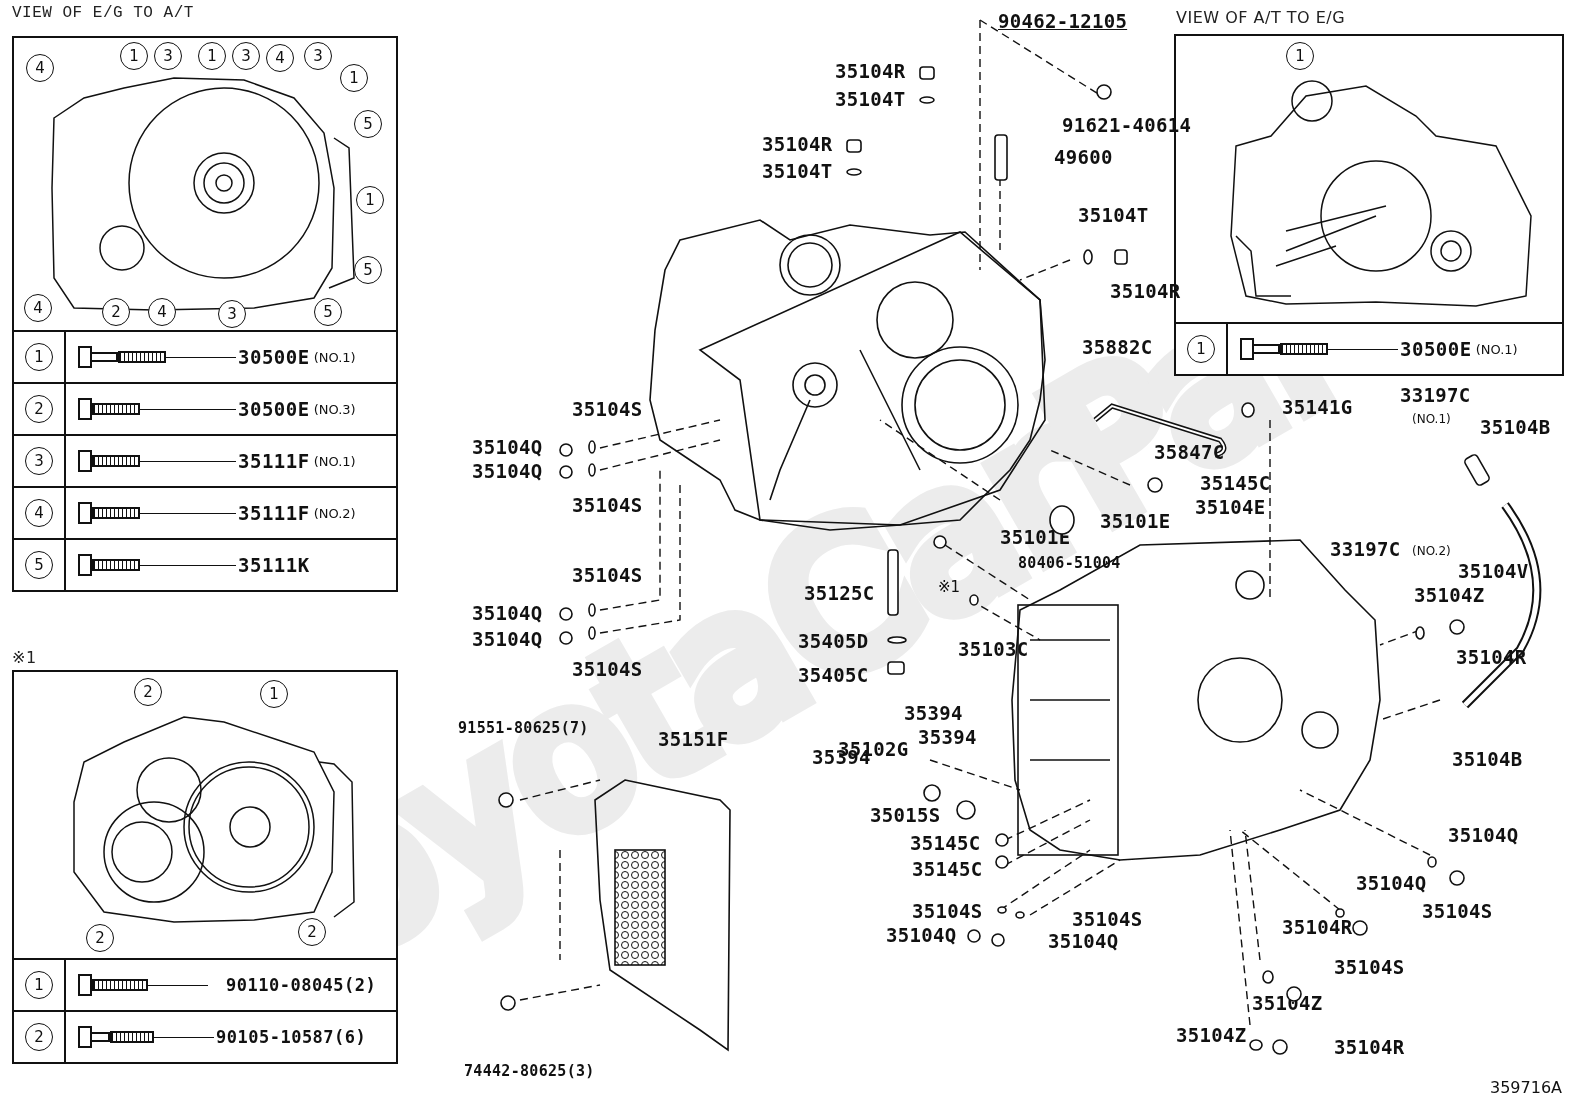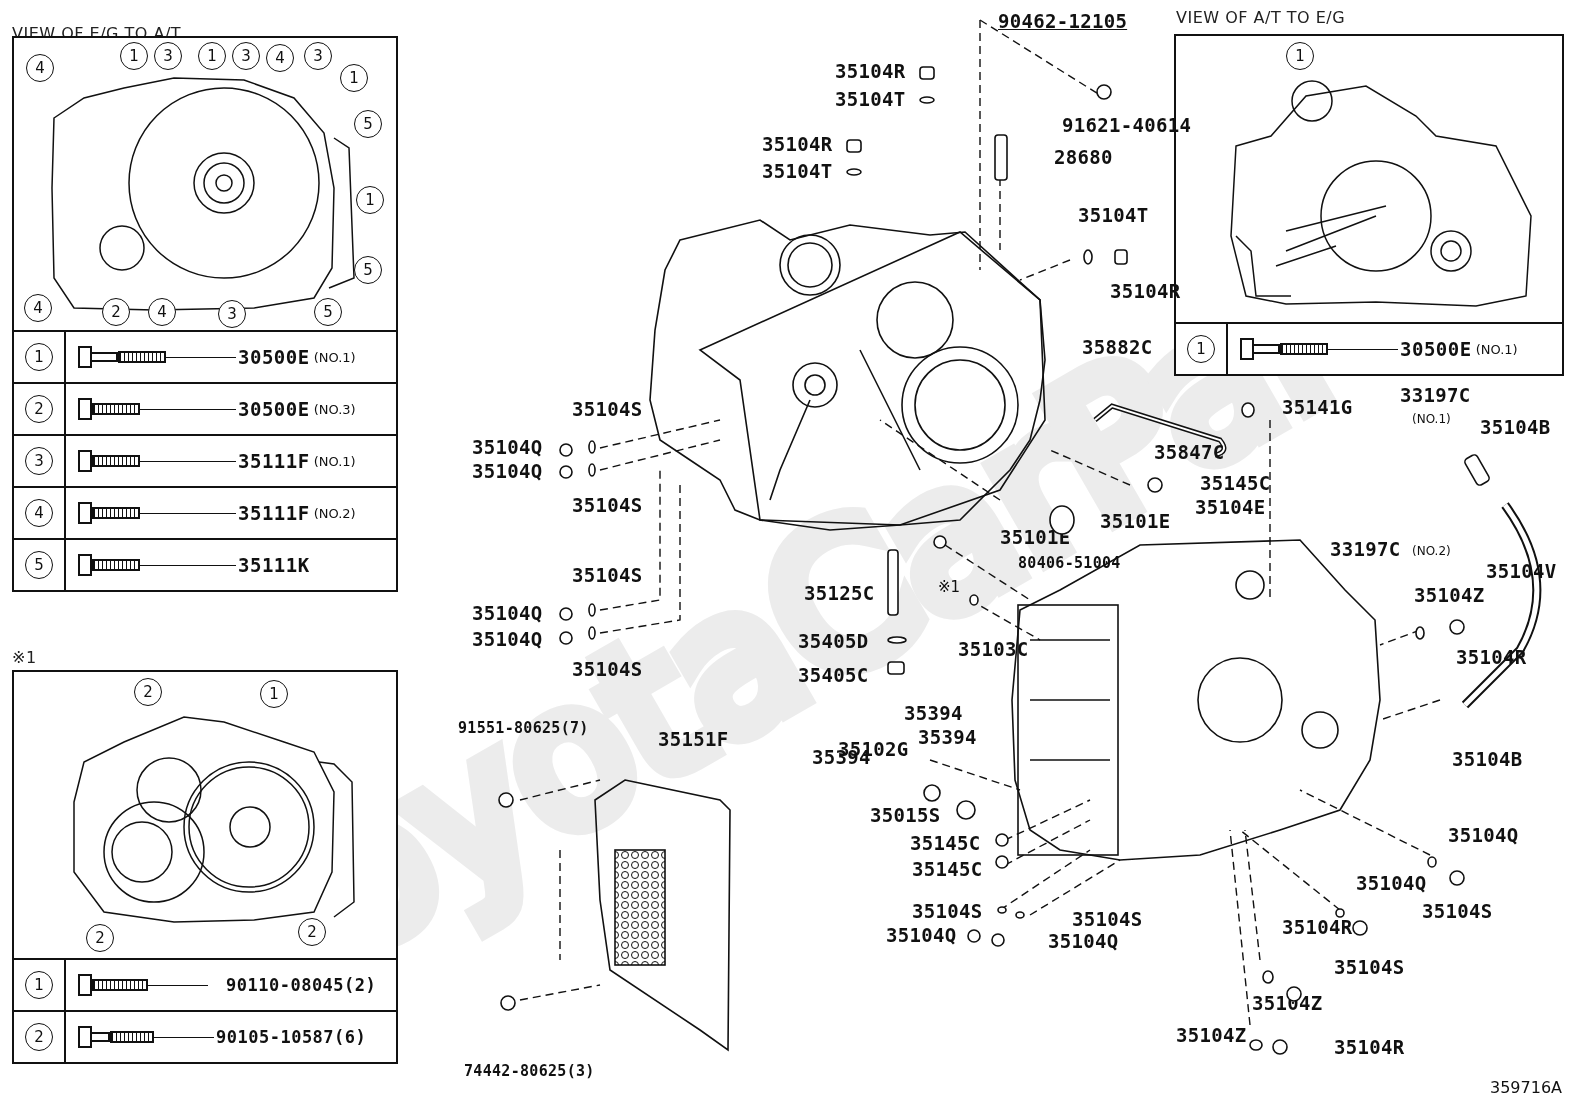--- a/index.html
+++ b/index.html
@@ -94,21 +94,21 @@
     <path d="M1260 960 L1245 830"></path>
     <path d="M1250 1025 L1230 830"></path>
     <path d="M1420 630 L1380 645"></path>
     <path d="M1440 700 L1380 720"></path>
     <path d="M1270 420 L1270 600"></path>
     <path d="M1130 485 L1050 450"></path>
     <path d="M1000 500 L880 420"></path>
   </g>
 </svg>
 
-<div class="caption" style="left:12px;top:24px;">VIEW OF E/G TO A/T</div>
+<div class="caption" style="left:12px;top:4px;font-family:Liberation Mono, monospace;">VIEW OF E/G TO A/T</div>
 <div class="box" style="left:12px;top:36px;width:386px;height:296px;">
   <svg width="382" height="292">
     <g fill="none" stroke="#111" stroke-width="1.5">
       <path d="M40 80 L70 60 L110 50 L160 40 L230 42 L280 60 L310 95 L320 150 L318 230 L300 260 L240 270 L140 272 L60 270 L40 240 L38 150 Z"></path>
       <circle cx="210" cy="145" r="95"></circle>
       <circle cx="210" cy="145" r="30"></circle>
       <circle cx="210" cy="145" r="20"></circle>
       <circle cx="210" cy="145" r="8"></circle>
       <circle cx="108" cy="210" r="22"></circle>
       <path d="M320 100 L335 110 L340 240 L315 250"></path>
@@ -246,37 +246,37 @@
   </tr>
 </tbody>
   </table>
 
 <div class="lbl" style="left:998px;top:12px;text-decoration:underline;">90462-12105</div>
 <div class="lbl" style="left:1062px;top:116px;">91621-40614</div>
 <div class="lbl" style="left:835px;top:62px;">35104R</div>
 <div class="lbl" style="left:835px;top:90px;">35104T</div>
 <div class="lbl" style="left:762px;top:135px;">35104R</div>
 <div class="lbl" style="left:762px;top:162px;">35104T</div>
-<div class="lbl" style="left:1054px;top:148px;">28680</div>
+<div class="lbl" style="left:1054px;top:148px;">49600</div>
 <div class="lbl" style="left:1078px;top:206px;">35104T</div>
 <div class="lbl" style="left:1110px;top:282px;">35104R</div>
 <div class="lbl" style="left:1082px;top:338px;">35882C</div>
 <div class="lbl" style="left:1154px;top:443px;">35847C</div>
 <div class="lbl" style="left:1200px;top:474px;">35145C</div>
 <div class="lbl" style="left:1195px;top:498px;">35104E</div>
 <div class="lbl" style="left:1100px;top:512px;">35101E</div>
 <div class="lbl" style="left:1000px;top:528px;">35101E</div>
 <div class="lbl small" style="left:1018px;top:556px;">80406-51004</div>
 <div class="lbl" style="left:1282px;top:398px;">35141G</div>
 <div class="lbl" style="left:1400px;top:386px;">33197C</div>
 <div class="note" style="left:1412px;top:412px;">(NO.1)</div>
 <div class="lbl" style="left:1480px;top:418px;">35104B</div>
 <div class="lbl" style="left:1330px;top:540px;">33197C</div>
 <div class="note" style="left:1412px;top:544px;">(NO.2)</div>
-<div class="lbl" style="left:1458px;top:562px;margin-left:28px;">35104V</div>
+<div class="lbl" style="left:1458px;top:562px;">35104V</div>
 <div class="lbl" style="left:1414px;top:586px;">35104Z</div>
 <div class="lbl" style="left:1456px;top:648px;">35104R</div>
 <div class="lbl" style="left:1452px;top:750px;">35104B</div>
 
 <div class="lbl" style="left:572px;top:400px;">35104S</div>
 <div class="lbl" style="left:472px;top:438px;">35104Q</div>
 <div class="lbl" style="left:472px;top:462px;">35104Q</div>
 <div class="lbl" style="left:572px;top:496px;">35104S</div>
 <div class="lbl" style="left:572px;top:566px;">35104S</div>
 <div class="lbl" style="left:472px;top:604px;">35104Q</div>

